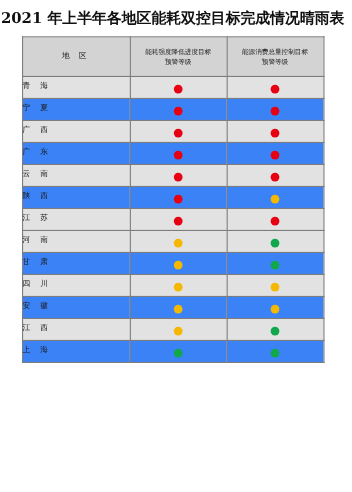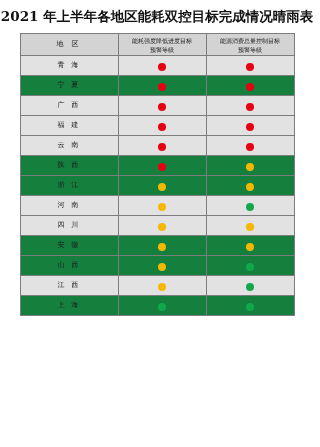--- a/index.html
+++ b/index.html
@@ -36,44 +36,44 @@
     border: 1px solid #7d7d7d;
     padding: 0;
     margin: 0;
   }
   thead th {
     background: #d3d3d3;
     font-weight: normal;
     font-size: 6px;
     line-height: 1.5;
     color: #1a1a1a;
-    height: 22px;
+    height: 36px;
     vertical-align: middle;
     text-align: center;
     font-family: "DejaVu Sans", "Liberation Sans", sans-serif;
   }
   thead th.region-head {
     font-size: 7px;
     letter-spacing: 3px;
   }
   .col-region { width: 98px; }
   .col-ind { width: 88px; }
 
   tbody tr { height: 11.1px; }
   tbody tr.odd td { background: #e2e2e2; }
-  tbody tr.even td { background: #15803d; }
+  tbody tr.even td { background: #3b82f6; }
 
   td.region {
-    text-align: center;
+    text-align: left;
     font-size: 7px;
     color: #1b1b1b;
     line-height: 1;
     letter-spacing: 2.5px;
     padding-left: 2.5px;
-    font-family: Liberation Serif, serif;
+    font-family: Liberation Mono, monospace;
     white-space: nowrap;
   }
   td.dotcell { text-align: center; vertical-align: middle; }
   .dot {
     display: inline-block;
     width: 8px; height: 8px;
     border-radius: 50%;
     vertical-align: middle;
   }
   .dot.red    { background: #e60012; }
@@ -115,59 +115,59 @@
         <tr class="even">
           <td class="region">宁  夏</td>
           <td class="dotcell"><span class="dot red"></span></td>
           <td class="dotcell"><span class="dot red"></span></td>
         </tr>
         <tr class="odd">
           <td class="region">广  西</td>
           <td class="dotcell"><span class="dot red"></span></td>
           <td class="dotcell"><span class="dot red"></span></td>
         </tr>
-        <tr class="odd">
-          <td class="region">福  建</td>
+        <tr class="even">
+          <td class="region">广  东</td>
           <td class="dotcell"><span class="dot red"></span></td>
           <td class="dotcell"><span class="dot red"></span></td>
         </tr>
         <tr class="odd">
           <td class="region">云  南</td>
           <td class="dotcell"><span class="dot red"></span></td>
           <td class="dotcell"><span class="dot red"></span></td>
         </tr>
         <tr class="even">
           <td class="region">陕  西</td>
           <td class="dotcell"><span class="dot red"></span></td>
           <td class="dotcell"><span class="dot orange"></span></td>
         </tr>
-        <tr class="even">
-          <td class="region">浙  江</td>
-          <td class="dotcell"><span class="dot orange"></span></td>
-          <td class="dotcell"><span class="dot orange"></span></td>
+        <tr class="odd">
+          <td class="region">江  苏</td>
+          <td class="dotcell"><span class="dot red"></span></td>
+          <td class="dotcell"><span class="dot red"></span></td>
         </tr>
         <tr class="odd">
           <td class="region">河  南</td>
+          <td class="dotcell"><span class="dot orange"></span></td>
+          <td class="dotcell"><span class="dot green"></span></td>
+        </tr>
+        <tr class="even">
+          <td class="region">甘  肃</td>
           <td class="dotcell"><span class="dot orange"></span></td>
           <td class="dotcell"><span class="dot green"></span></td>
         </tr>
         <tr class="odd">
           <td class="region">四  川</td>
           <td class="dotcell"><span class="dot orange"></span></td>
           <td class="dotcell"><span class="dot orange"></span></td>
         </tr>
         <tr class="even">
           <td class="region">安  徽</td>
           <td class="dotcell"><span class="dot orange"></span></td>
           <td class="dotcell"><span class="dot orange"></span></td>
-        </tr>
-        <tr class="even">
-          <td class="region">山  西</td>
-          <td class="dotcell"><span class="dot orange"></span></td>
-          <td class="dotcell"><span class="dot green"></span></td>
         </tr>
         <tr class="odd">
           <td class="region">江  西</td>
           <td class="dotcell"><span class="dot orange"></span></td>
           <td class="dotcell"><span class="dot green"></span></td>
         </tr>
         <tr class="even">
           <td class="region">上  海</td>
           <td class="dotcell"><span class="dot green"></span></td>
           <td class="dotcell"><span class="dot green"></span></td>

